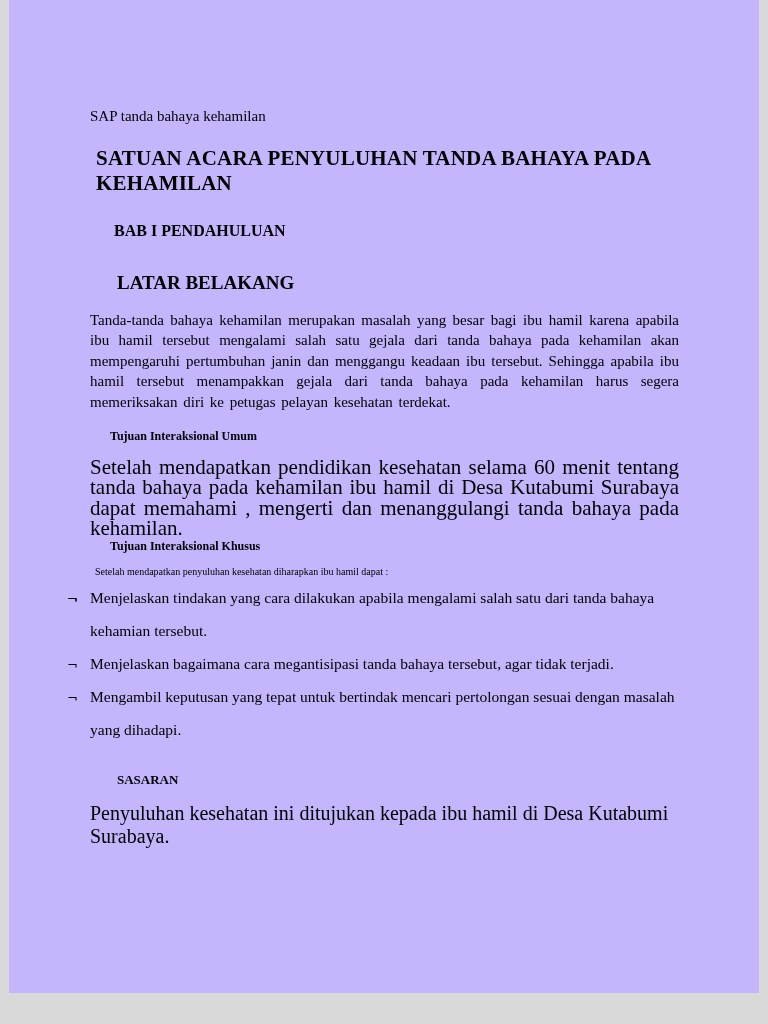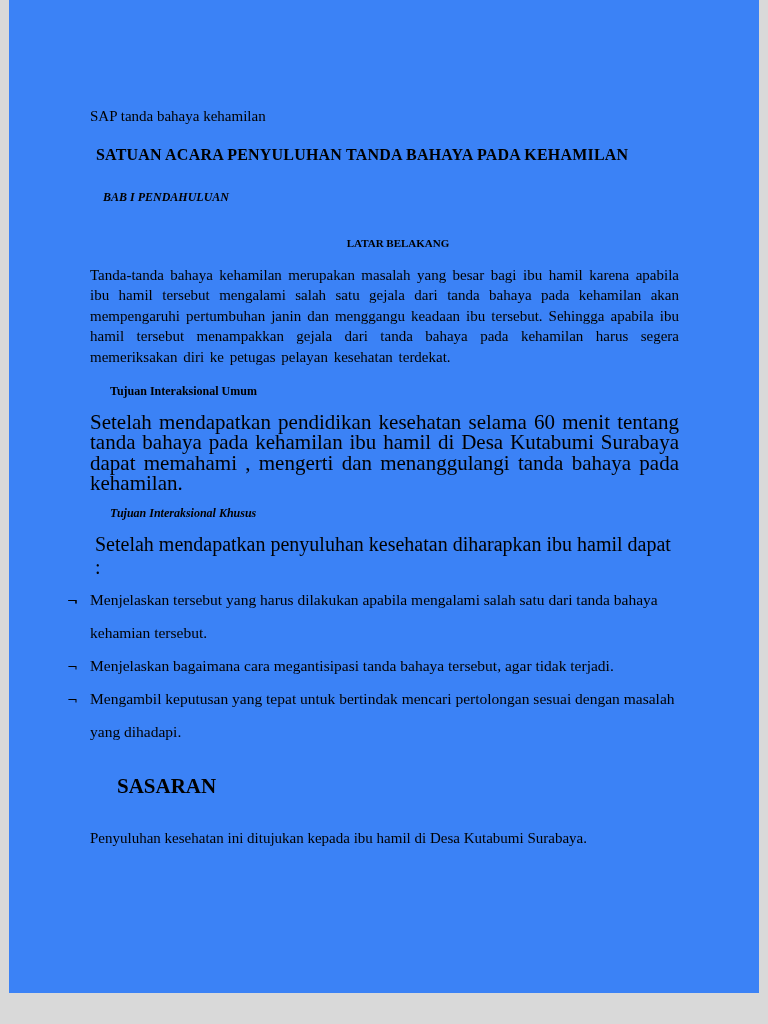--- a/index.html
+++ b/index.html
@@ -10,47 +10,45 @@
     background: #d9d9d9;
     overflow: hidden;
     font-family: "Liberation Serif", "DejaVu Serif", serif;
   }
   .page {
     position: absolute;
     left: 9px;
     top: 0;
     width: 750px;
     height: 993px;
-    background: #3b82f6;
+    background: #c4b5fd;
     box-sizing: border-box;
     padding: 108px 80px 40px 81px;
     color: #000000;
   }
   .doc-tag {
     font-size: 15px;
     font-weight: normal;
     margin: 0 0 0 0;
   }
   .doc-title {
-    font-size: 16px;
+    font-size: 21px;
     font-weight: bold;
     margin: 21px 0 0 6px;
     letter-spacing: 0.2px;
   }
   .h-bab {
-    font-size: 12px;
+    font-size: 16px;
     font-weight: bold;
-    margin: 26px 0 0 13px;
-    font-style: italic;
+    margin: 26px 0 0 24px;
   }
   .h-section {
-    font-size: 11px;
+    font-size: 19px;
     font-weight: bold;
     margin: 32px 0 0 27px;
-    text-align: center;
   }
   .h-sub {
     font-size: 12px;
     font-weight: bold;
     margin: 17px 0 0 20px;
   }
   .para {
     font-size: 15px;
     line-height: 20.4px;
     text-align: justify;
@@ -58,21 +56,21 @@
     word-spacing: 2px;
   }
   .para-tiu {
     font-size: 21px;
     line-height: 20.4px;
     text-align: justify;
     margin: 13px 0 0 0;
     word-spacing: 1px;
   }
   .intro-line {
-    font-size: 20px;
+    font-size: 10px;
     margin: 12px 0 0 5px;
   }
   .bullets {
     list-style: none;
     margin: 4px 0 0 0;
     padding: 0;
   }
   .bullets li {
     position: relative;
     font-size: 15.5px;
@@ -81,27 +79,27 @@
     padding-left: 0;
   }
   .bullet-marker {
     position: absolute;
     left: -23px;
     top: 1px;
     font-size: 13px;
     font-family: "DejaVu Sans", sans-serif;
   }
   .h-sasaran {
-    font-size: 21px;
+    font-size: 13px;
     font-weight: bold;
     margin: 26px 0 0 27px;
   }
   .para-final {
-    font-size: 15px;
-    margin: 31px 0 0 0;
+    font-size: 20px;
+    margin: 14px 0 0 0;
   }
 </style>
 </head>
 <body>
 
 <div class="page">
 
   <div class="doc-tag">SAP tanda bahaya kehamilan</div>
 
   <div class="doc-title">SATUAN ACARA PENYULUHAN TANDA BAHAYA PADA KEHAMILAN</div>
@@ -110,31 +108,31 @@
 
   <div class="h-section">LATAR BELAKANG</div>
 
   <p class="para">Tanda-tanda bahaya kehamilan merupakan masalah yang besar bagi ibu hamil karena apabila ibu hamil tersebut mengalami salah satu gejala dari tanda bahaya pada kehamilan akan mempengaruhi pertumbuhan janin dan menggangu keadaan ibu tersebut. Sehingga apabila ibu hamil tersebut menampakkan gejala dari tanda bahaya pada kehamilan harus segera memeriksakan diri ke petugas pelayan kesehatan terdekat.</p>
 
 
   <div class="h-sub">Tujuan Interaksional Umum</div>
 
   <p class="para-tiu">Setelah mendapatkan pendidikan kesehatan selama 60 menit tentang tanda bahaya pada kehamilan ibu hamil di Desa Kutabumi Surabaya dapat memahami , mengerti dan menanggulangi tanda bahaya pada kehamilan.</p>
 
-  <div class="h-sub" style="margin-top:12px;font-style:italic;">Tujuan Interaksional Khusus</div>
+  <div class="h-sub" style="margin-top:0;">Tujuan Interaksional Khusus</div>
 
   <div class="intro-line">Setelah mendapatkan penyuluhan kesehatan diharapkan ibu hamil dapat :</div>
 
   <ul class="bullets">
     <li>
       <span class="bullet-marker">¬</span>
     </li>
     <li>
       <span class="bullet-marker">¬</span>
-      <span>Menjelaskan tersebut yang harus dilakukan apabila mengalami salah satu dari tanda bahaya kehamian tersebut.</span>
+      <span>Menjelaskan tindakan yang cara dilakukan apabila mengalami salah satu dari tanda bahaya kehamian tersebut.</span>
     </li>
     <li>
       <span class="bullet-marker">¬</span>
       <span>Menjelaskan bagaimana cara megantisipasi tanda bahaya tersebut, agar tidak terjadi.</span>
     </li>
     <li>
       <span class="bullet-marker">¬</span>
       <span>Mengambil keputusan yang tepat untuk bertindak mencari pertolongan sesuai dengan masalah yang dihadapi.</span>
     </li>
   </ul>

